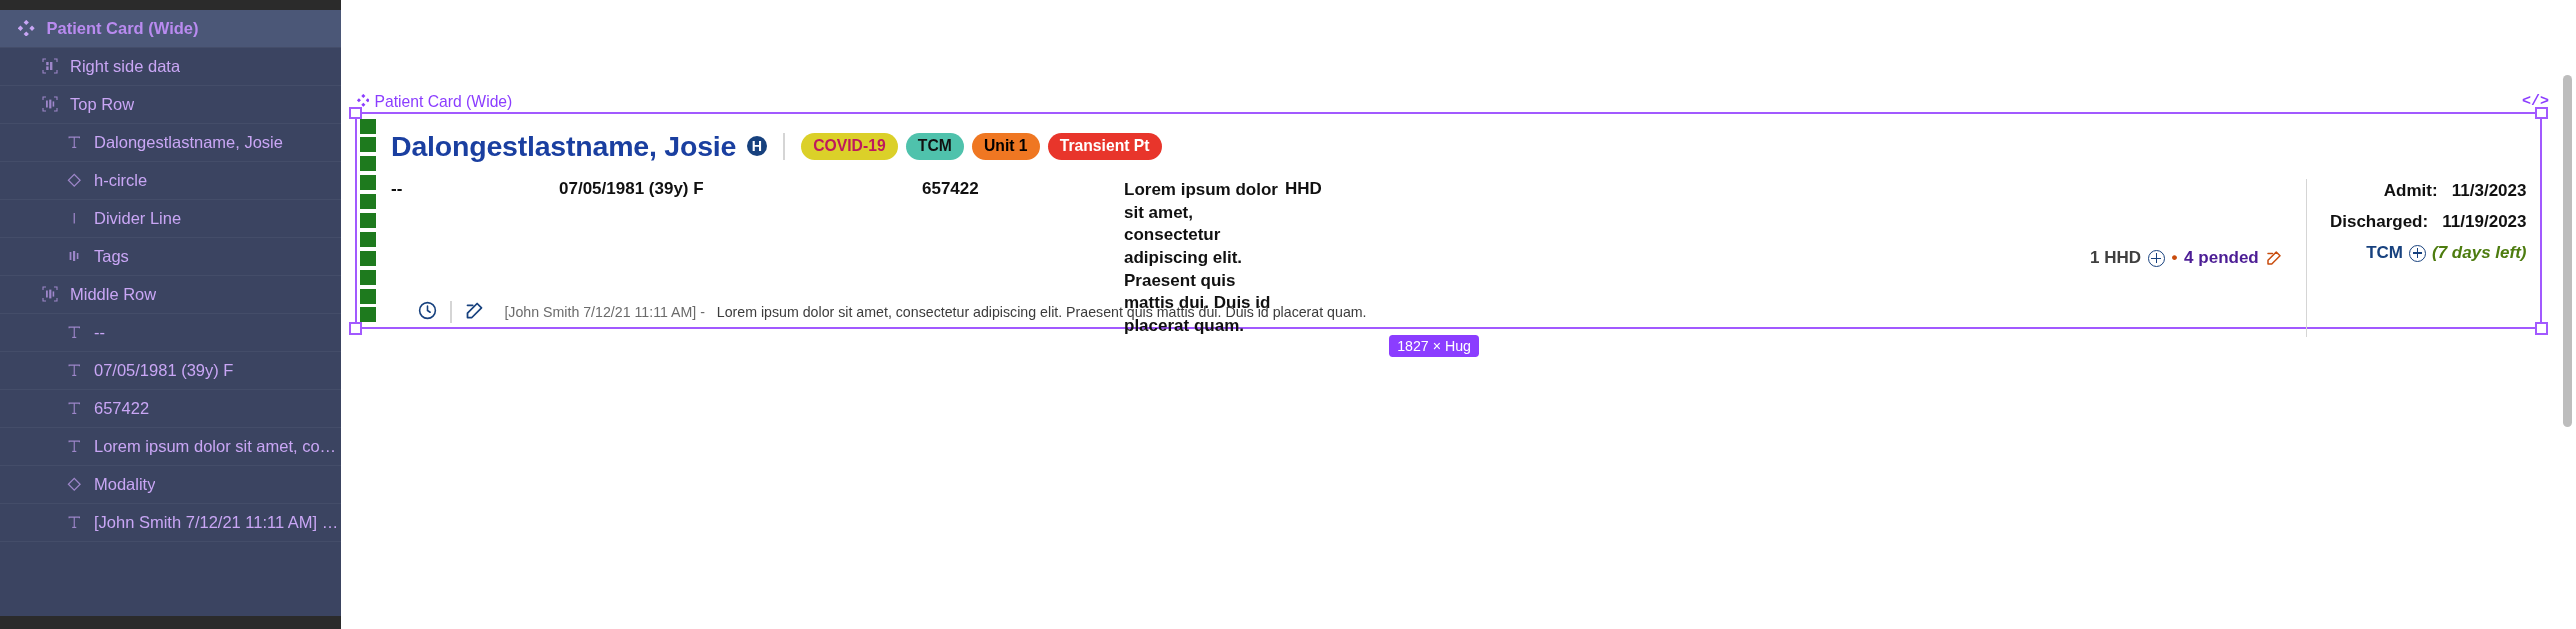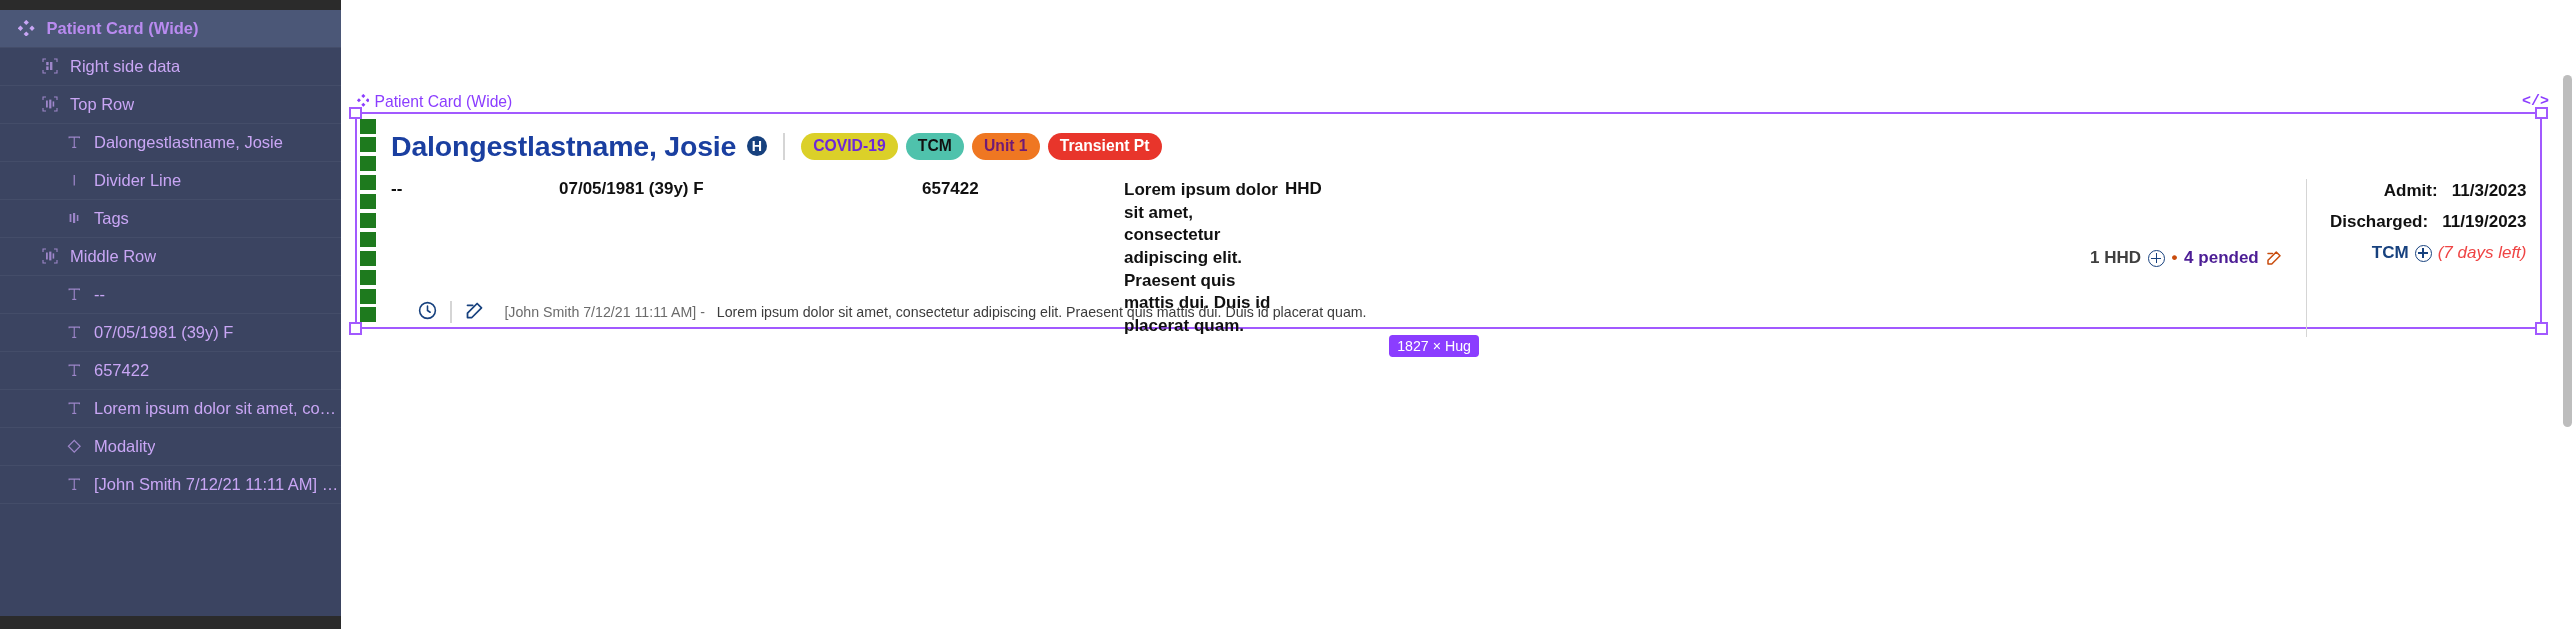--- a/index.html
+++ b/index.html
@@ -219,21 +219,21 @@
   .right-data {
     text-align: right;
     font-size: 17px;
     padding-right: 10.5px;
     padding-top: 1.5px;
   }
   .right-data .line { margin-bottom: 11.2px; white-space: nowrap; color: #111111; font-weight: bold; }
   .right-data .line:last-child { margin-bottom: 0; }
   .tcm-line { display: flex; align-items: center; justify-content: flex-end; gap: 6px; }
   .tcm-text { color: #17417e; font-weight: bold; }
-  .days-left { color: #ef4444; font-style: italic; font-weight: normal; text-align: center; }
+  .days-left { color: #4d7c0f; font-style: italic; font-weight: bold; text-align: center; }
 
   .plus-circle {
     width: 17px; height: 17px;
     border-radius: 50%;
     border: 1.5px solid currentColor;
     display: inline-flex;
     align-items: center;
     justify-content: center;
     position: relative;
     flex: 0 0 auto;
@@ -321,20 +321,28 @@
         </div>
         <div class="layer-row depth-2">
           <span class="ic">
             <svg width="16.5" height="16.5" viewBox="0 0 16 16" stroke="#9d86c9" stroke-width="1.1" fill="none">
               <path d="M3 4V3h10v1"></path>
               <path d="M8 3v10"></path>
               <path d="M6 13h4"></path>
             </svg>
           </span>
           <span class="lbl">Dalongestlastname, Josie</span>
+        </div>
+        <div class="layer-row depth-2">
+          <span class="ic">
+            <svg width="16.5" height="16.5" viewBox="0 0 16 16">
+              <rect x="4" y="4" width="8" height="8" transform="rotate(45 8 8)" fill="none" stroke="#9d86c9" stroke-width="1.2"></rect>
+            </svg>
+          </span>
+          <span class="lbl">h-circle</span>
         </div>
         <div class="layer-row depth-2">
           <span class="ic">
             <svg width="16.5" height="16.5" viewBox="0 0 16 16">
               <path d="M8 3v10" stroke="#9d86c9" stroke-width="1.2"></path>
             </svg>
           </span>
           <span class="lbl">Divider Line</span>
         </div>
         <div class="layer-row depth-2">
@@ -459,23 +467,23 @@
       <div class="handle h-bl"></div>
       <div class="handle h-br"></div>
 
       <div class="card-inner">
 
         <div class="top-row">
           <span class="patient-name">Dalongestlastname, Josie</span>
           <span class="h-circle">H</span>
           <span class="divider-line"></span>
           <div class="tags" id="tag-list">
-              <span class="tag" style="background: rgb(219, 208, 41); color: #6d28d9;">COVID-19</span>
+              <span class="tag" style="background: rgb(219, 208, 41); color: #be185d;">COVID-19</span>
               <span class="tag" style="background: rgb(79, 194, 172); color: rgb(17, 17, 17);">TCM</span>
-              <span class="tag" style="background: rgb(239, 119, 34); color: #701a75;">Unit 1</span>
+              <span class="tag" style="background: rgb(239, 119, 34); color: #000000;">Unit 1</span>
               <span class="tag" style="background: rgb(232, 53, 43); color: rgb(255, 255, 255);">Transient Pt</span>
             </div>
         </div>
 
         <div class="middle-row">
           <div class="mcol c-dash">--</div>
           <div class="mcol c-dob">07/05/1981 (39y) F</div>
           <div class="mcol c-mrn">657422</div>
           <div class="mcol c-lorem">Lorem ipsum dolor sit amet, consectetur adipiscing elit. Praesent quis mattis dui. Duis id placerat quam.</div>
           <div class="mcol c-hhd">HHD</div>

